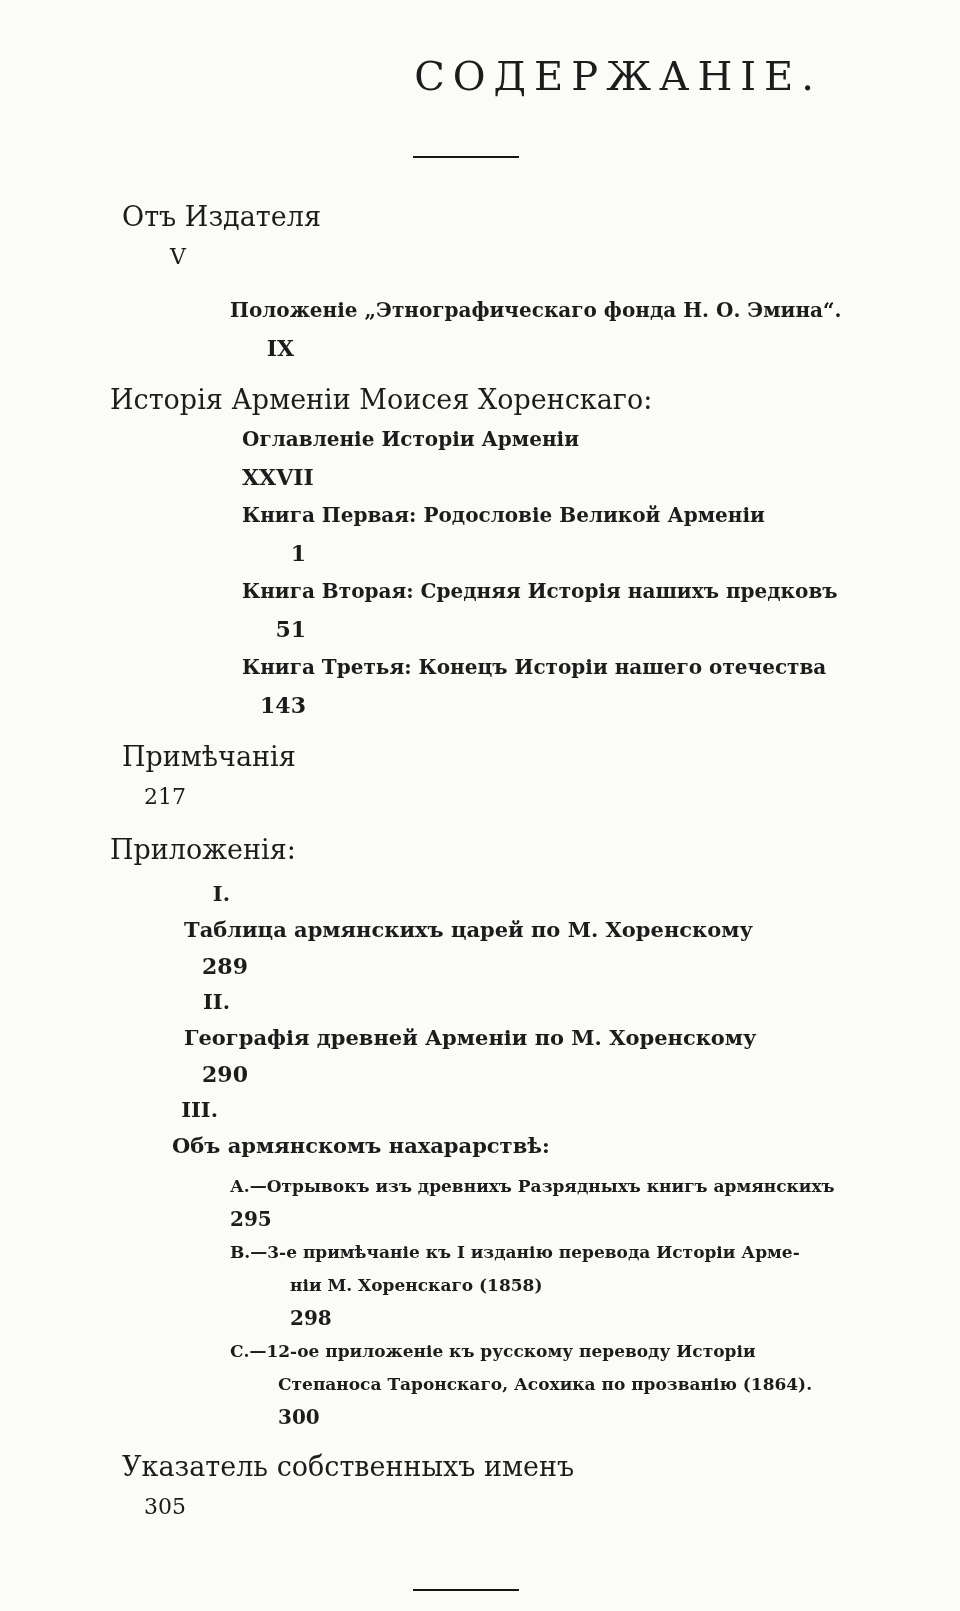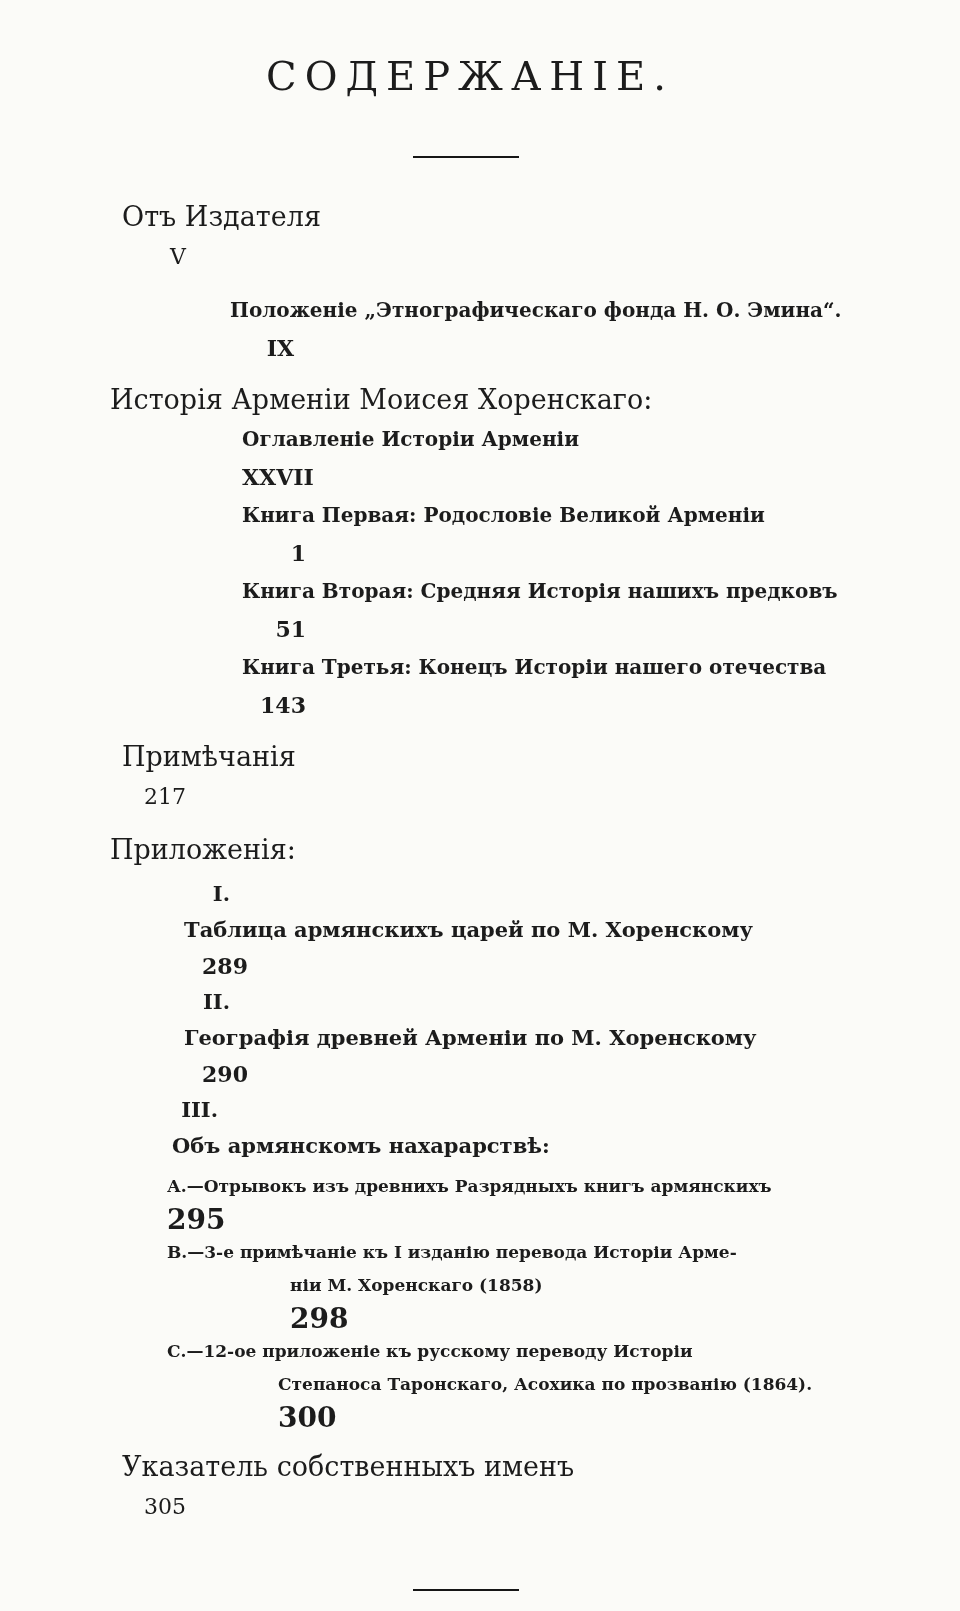--- a/index.html
+++ b/index.html
@@ -11,21 +11,21 @@
     height: 1611px;
     background: #fbfbf8;
     color: #1c1c1c;
     font-family: "DejaVu Serif", "Liberation Serif", serif;
     overflow: hidden;
   }
   .content {
     padding: 52px 138px 0 110px;
   }
   .title {
-    text-align: center;
+    text-align: right;
     font-size: 40px;
     line-height: 48px;
     letter-spacing: 8px;
     padding-left: 8px; 
     font-weight: normal;
     margin: 0;
   }
   .rule {
     width: 106px;
     height: 2px;
@@ -65,21 +65,21 @@
   }
   .row.main + .row.roman {
     margin-top: 6px;
   }
   .row.letter,
   .row.letter-cont {
     font-size: 17px;
     line-height: 33px;
     font-weight: bold;
   }
-  .row.letter { margin-left: 57px; }
+  .row.letter { margin-left: 120px; }
   .row.letter-cont { margin-left: 168px; }
   .row.roman + .row.letter {
     margin-top: 6px;
   }
   .prefix {
     flex: none;
     width: 46px;
     text-align: right;
     padding-right: 12px;
   }
@@ -103,21 +103,21 @@
     min-width: 6px;
   }
   .pagenum {
     flex: none;
     min-width: 64px;
     text-align: right;
     font-size: 22px;
   }
   .row.letter .pagenum,
   .row.letter-cont .pagenum {
-    font-size: 28px;
+    font-size: 20px;
     min-width: 40px;
   }
 </style>
 </head>
 <body>
 
 <div class="content">
   <h1 class="title">СОДЕРЖАНІЕ.</h1>
   <div class="rule top"></div>
   <div class="toc">

